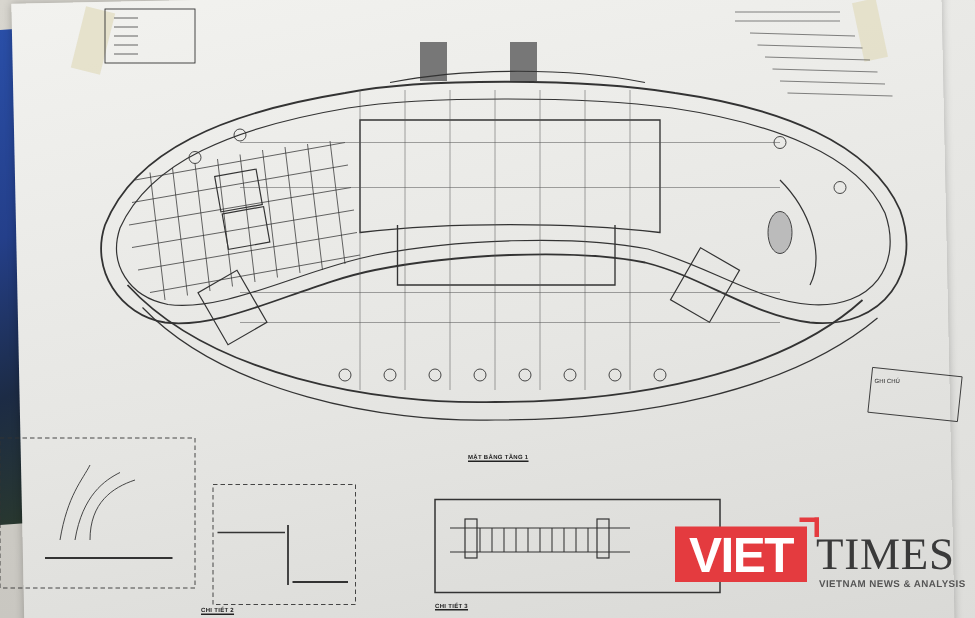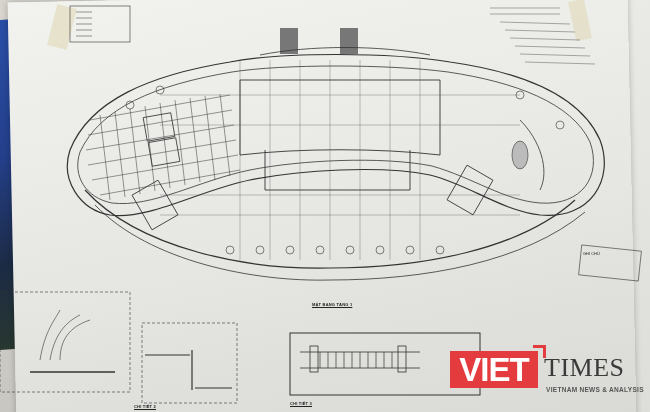--- a/index.html
+++ b/index.html
@@ -14,21 +14,21 @@
   svg.plan { position:absolute; left:0; top:0; }
   .caption { position:absolute; font-size:4px; font-weight:bold; color:#222; text-decoration:underline; letter-spacing:.2px; }
   .cap-plan { left:312px; top:302px; }
   .cap-d2 { left:134px; top:404px; }
   .cap-d3 { left:290px; top:401px; }
   .note-title { position:absolute; left:583px; top:251px; font-size:4px; color:#222; }
   .watermark { position:absolute; left:450px; top:345px; width:195px; height:55px; }
   .wm-red { position:absolute; left:0; top:6px; width:88px; height:37px; background:#e43b3f; display:flex; align-items:center; justify-content:center; }
   .wm-red::after { content:""; position:absolute; right:-8px; top:-6px; width:10px; height:10px; border-top:3px solid #e43b3f; border-right:3px solid #e43b3f; }
   .wm-viet { color:#fff; font-weight:bold; font-size:33px; letter-spacing:-1px; font-family:"Liberation Sans", sans-serif; line-height:1; }
-  .wm-times { position:absolute; left:94px; top:10px; font-family:"Liberation Serif", serif; font-size:26px; color:#3a3a3a; letter-spacing:.5px; line-height:1; }
+  .wm-times { position:absolute; left:94px; top:10px; font-family:"Liberation Serif", serif; font-size:30px; color:#3a3a3a; letter-spacing:.5px; line-height:1; }
   .wm-tag { position:absolute; left:96px; top:41px; font-size:6.5px; color:#555; font-weight:bold; letter-spacing:.3px; }
 </style>
 </head>
 <body>
 
 <div class="scene">
   <div class="photo-left"></div>
   <div class="sheet-right"></div>
   <div class="sheet-main"></div>
   <div class="tape tape-1"></div>

